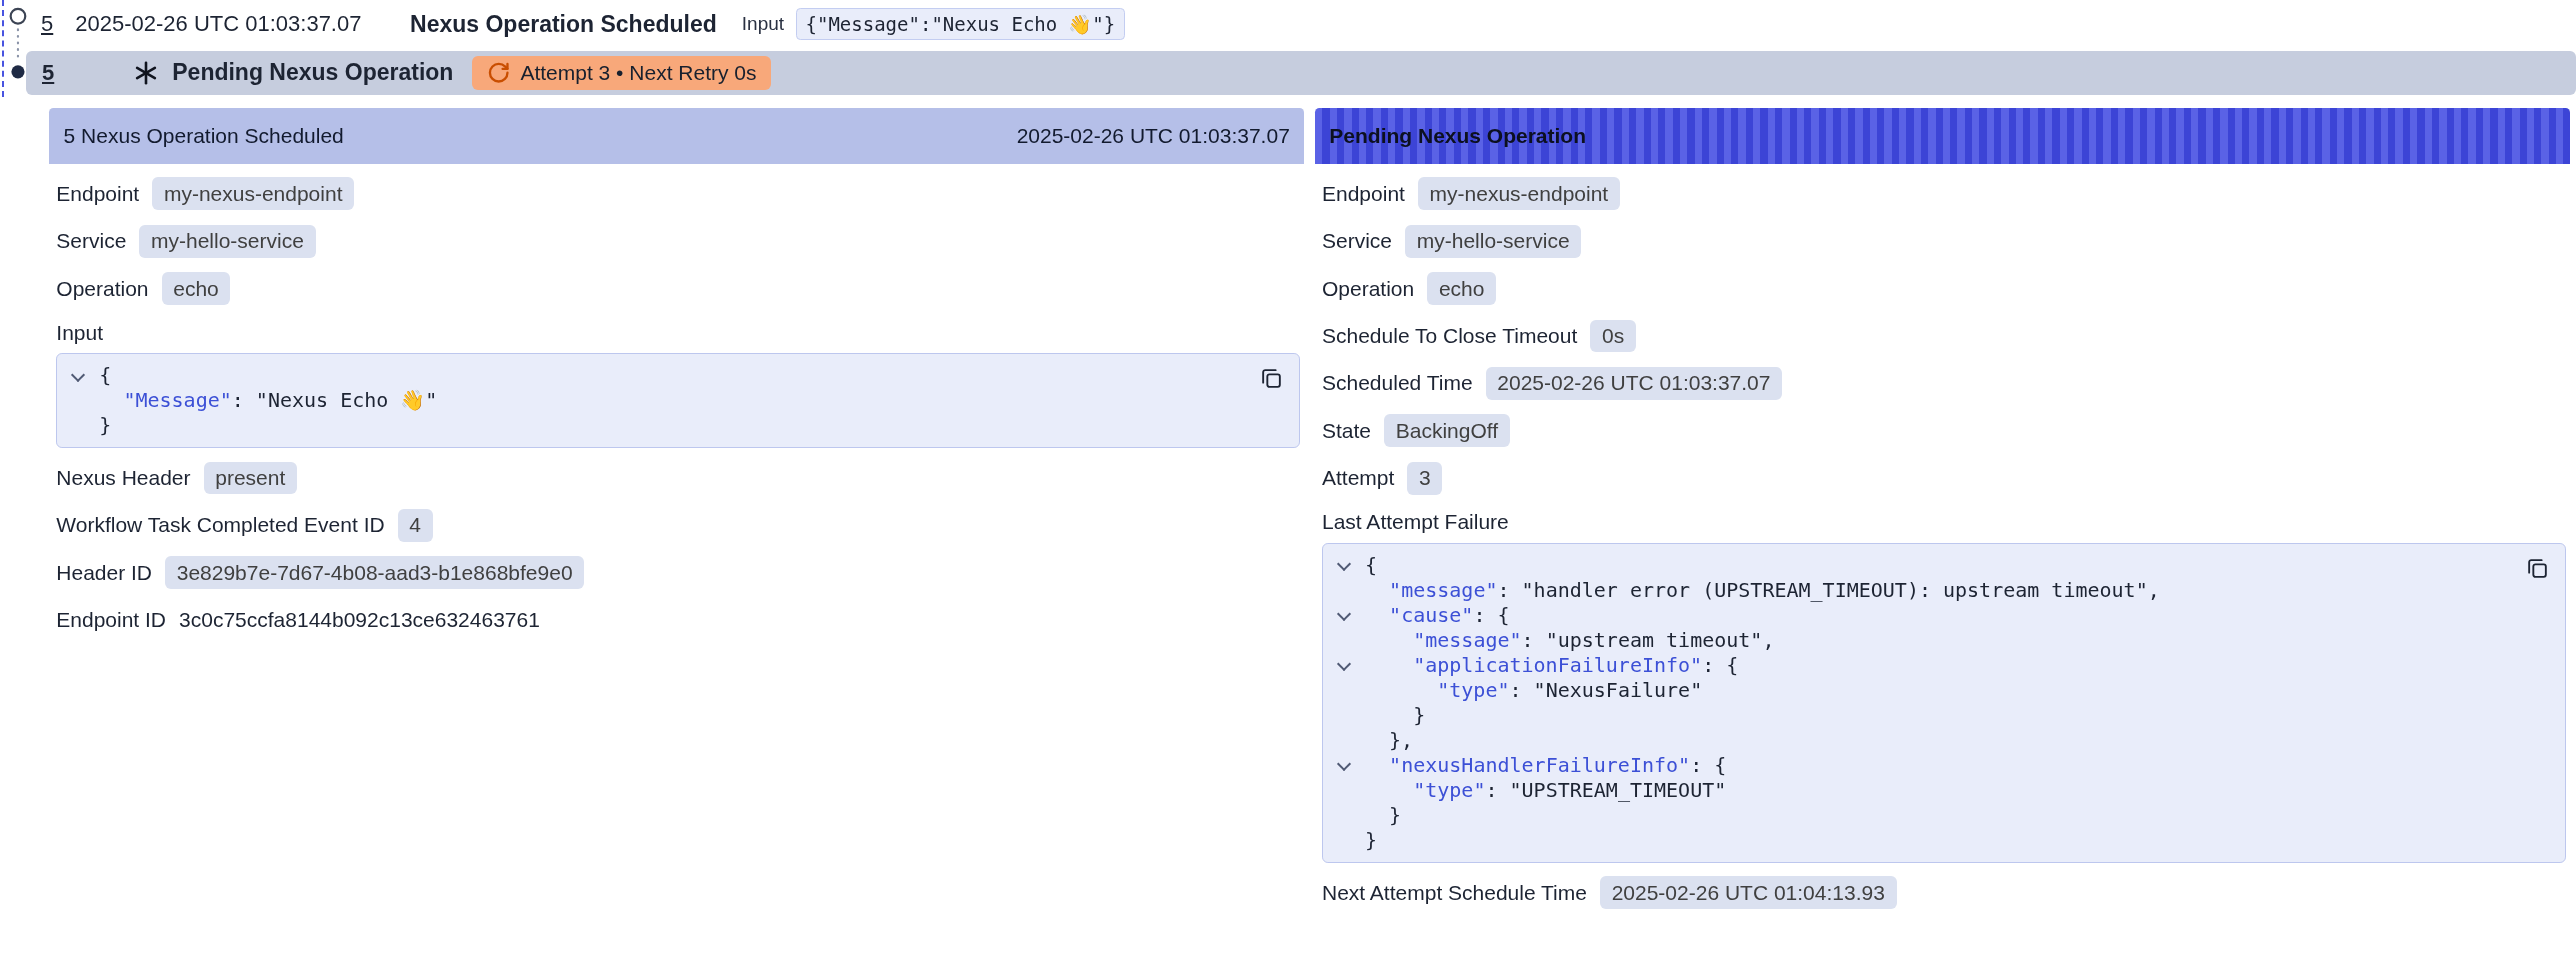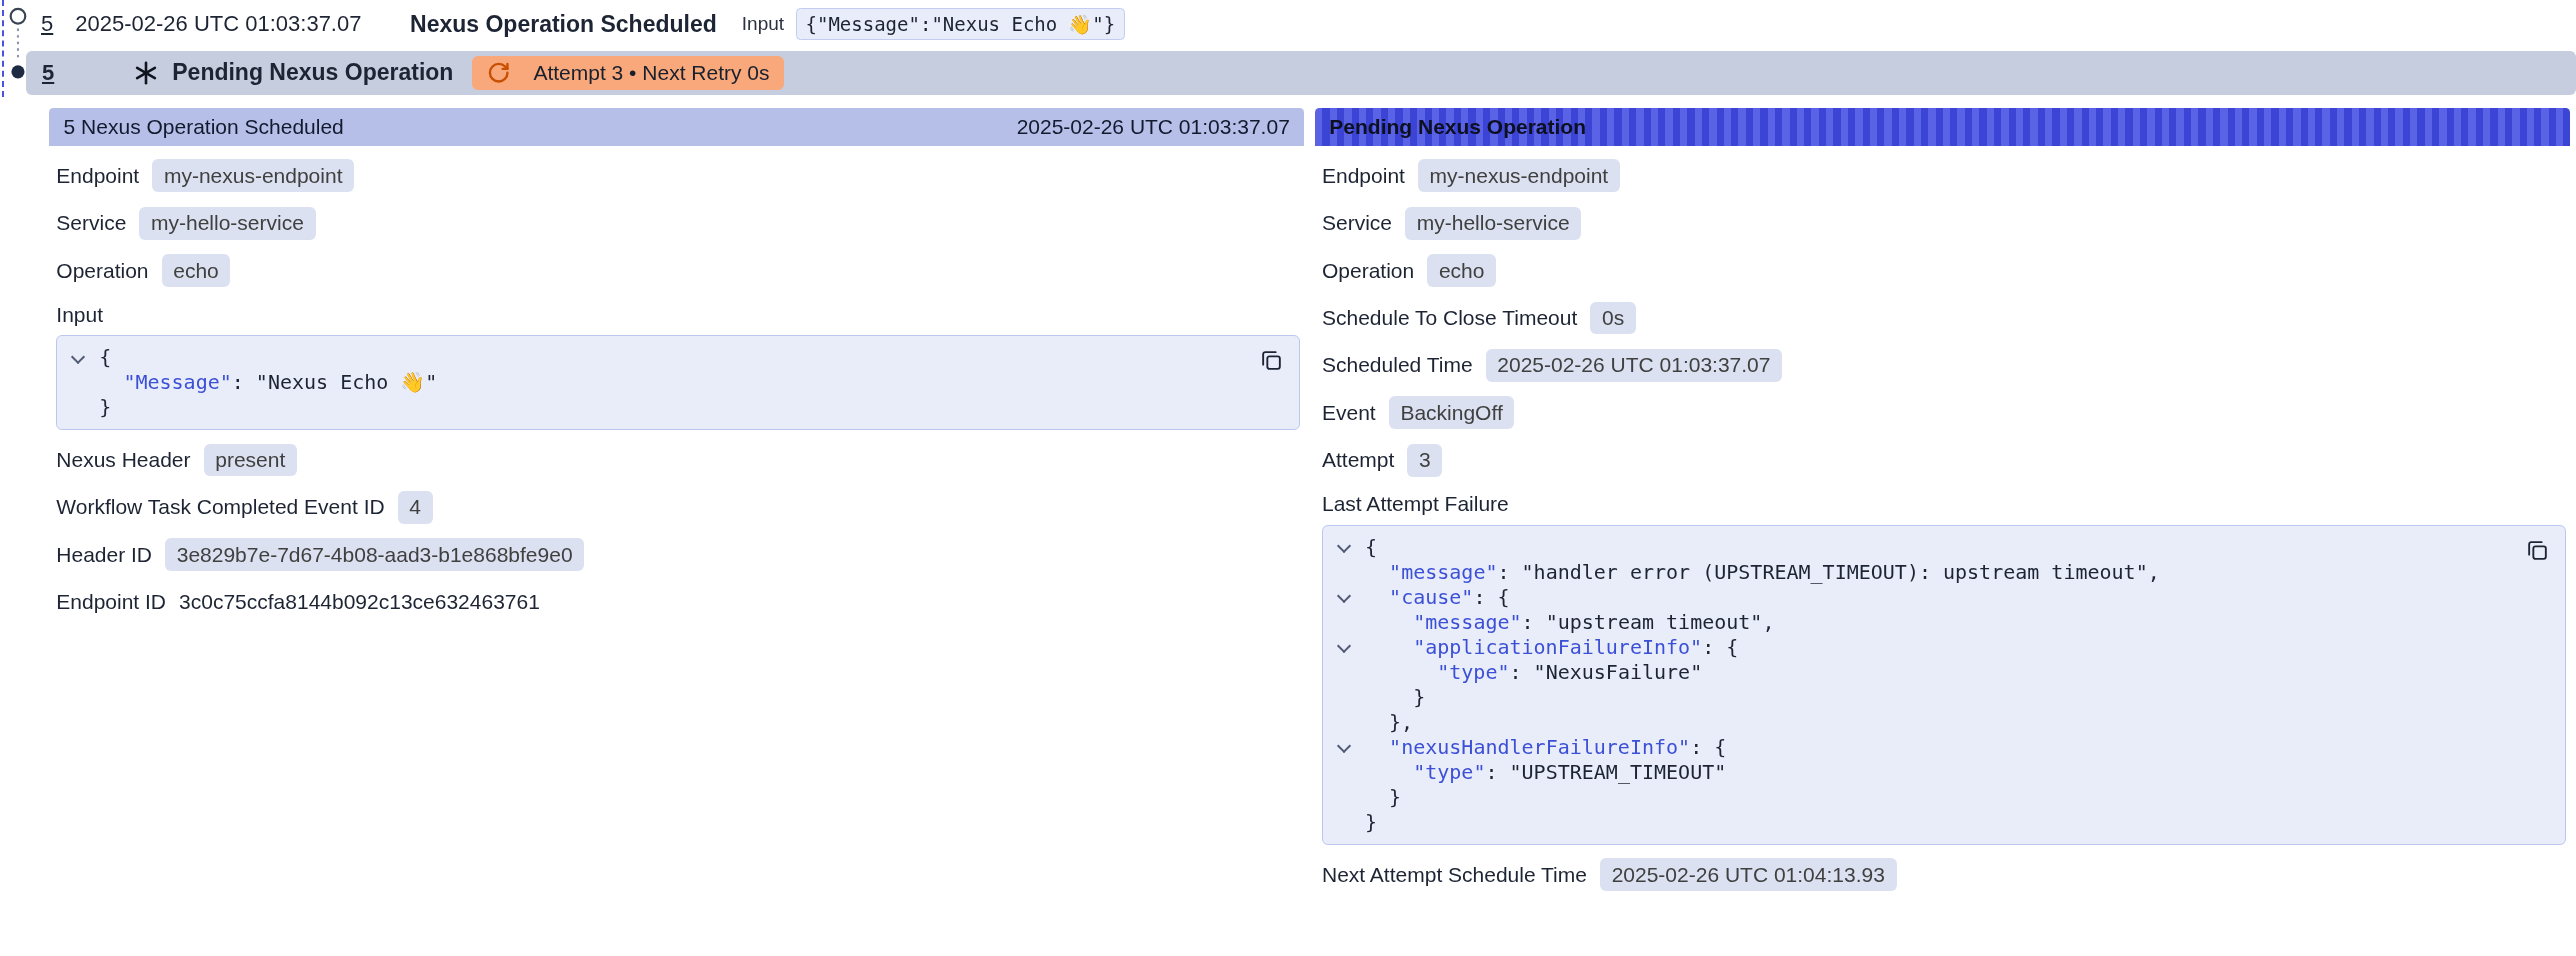--- a/index.html
+++ b/index.html
@@ -40,31 +40,31 @@
   
   .pending-row {
     display: flex; align-items: center; height: 44px;
     margin: 2.9px 0 0 26px; padding-left: 16px;
     background: #c6cdde; border-radius: 5.9px;
   }
   .pending-row .event-id { font-weight: 600; margin-right: 79px; }
   .pending-icon { display: flex; margin-right: 13px; }
   .pending-title { font-size: 23px; font-weight: 700; margin-right: 19px; }
   .retry-badge {
-    display: inline-flex; align-items: center; gap: 23px;
+    display: inline-flex; align-items: center; gap: 10px;
     background: #f8a87a; border-radius: 5.9px; padding: 5.1px 14.6px;
     font-size: 21px; color: #18202e; text-align: right;
   }
 
   
   .panels { display: flex; gap: 10.3px; align-items: flex-start; margin: 13px 5.9px 0 49px; }
   .panel { flex: 1; min-width: 0; }
   .panel-header {
     display: flex; align-items: center; justify-content: space-between;
-    height: 38px; padding: 0 14.6px;
+    height: 56px; padding: 0 14.6px;
     background: #b5bfe8; border-radius: 4.4px 4.4px 0 0;
     font-size: 21px; font-weight: 500; color: #121a2e;
   }
   .panel-header.striped {
     background: repeating-linear-gradient(90deg, #5a62e6 0 7.3px, #3c44d6 7.3px 14.6px);
     justify-content: flex-start; font-weight: 600; color: #0c1020;
   }
   .panel-body { padding: 0 4.4px 0 7.3px; }
 
   .field-row { display: flex; align-items: center; gap: 13px; min-height: 35px; margin: 12.4px 0; }
@@ -226,21 +226,21 @@
             </div>
             <div class="field-row">
               <span class="field-label">Schedule To Close Timeout</span>
               <span class="chip">0s</span>
             </div>
             <div class="field-row">
               <span class="field-label">Scheduled Time</span>
               <span class="chip">2025-02-26 UTC 01:03:37.07</span>
             </div>
             <div class="field-row">
-              <span class="field-label">Event</span>
+              <span class="field-label">State</span>
               <span class="chip">BackingOff</span>
             </div>
             <div class="field-row">
               <span class="field-label">Attempt</span>
               <span class="chip">3</span>
             </div>
           </div>
         <div class="block-label">Last Attempt Failure</div>
         <div class="code-block">
           <div id="right-code">

